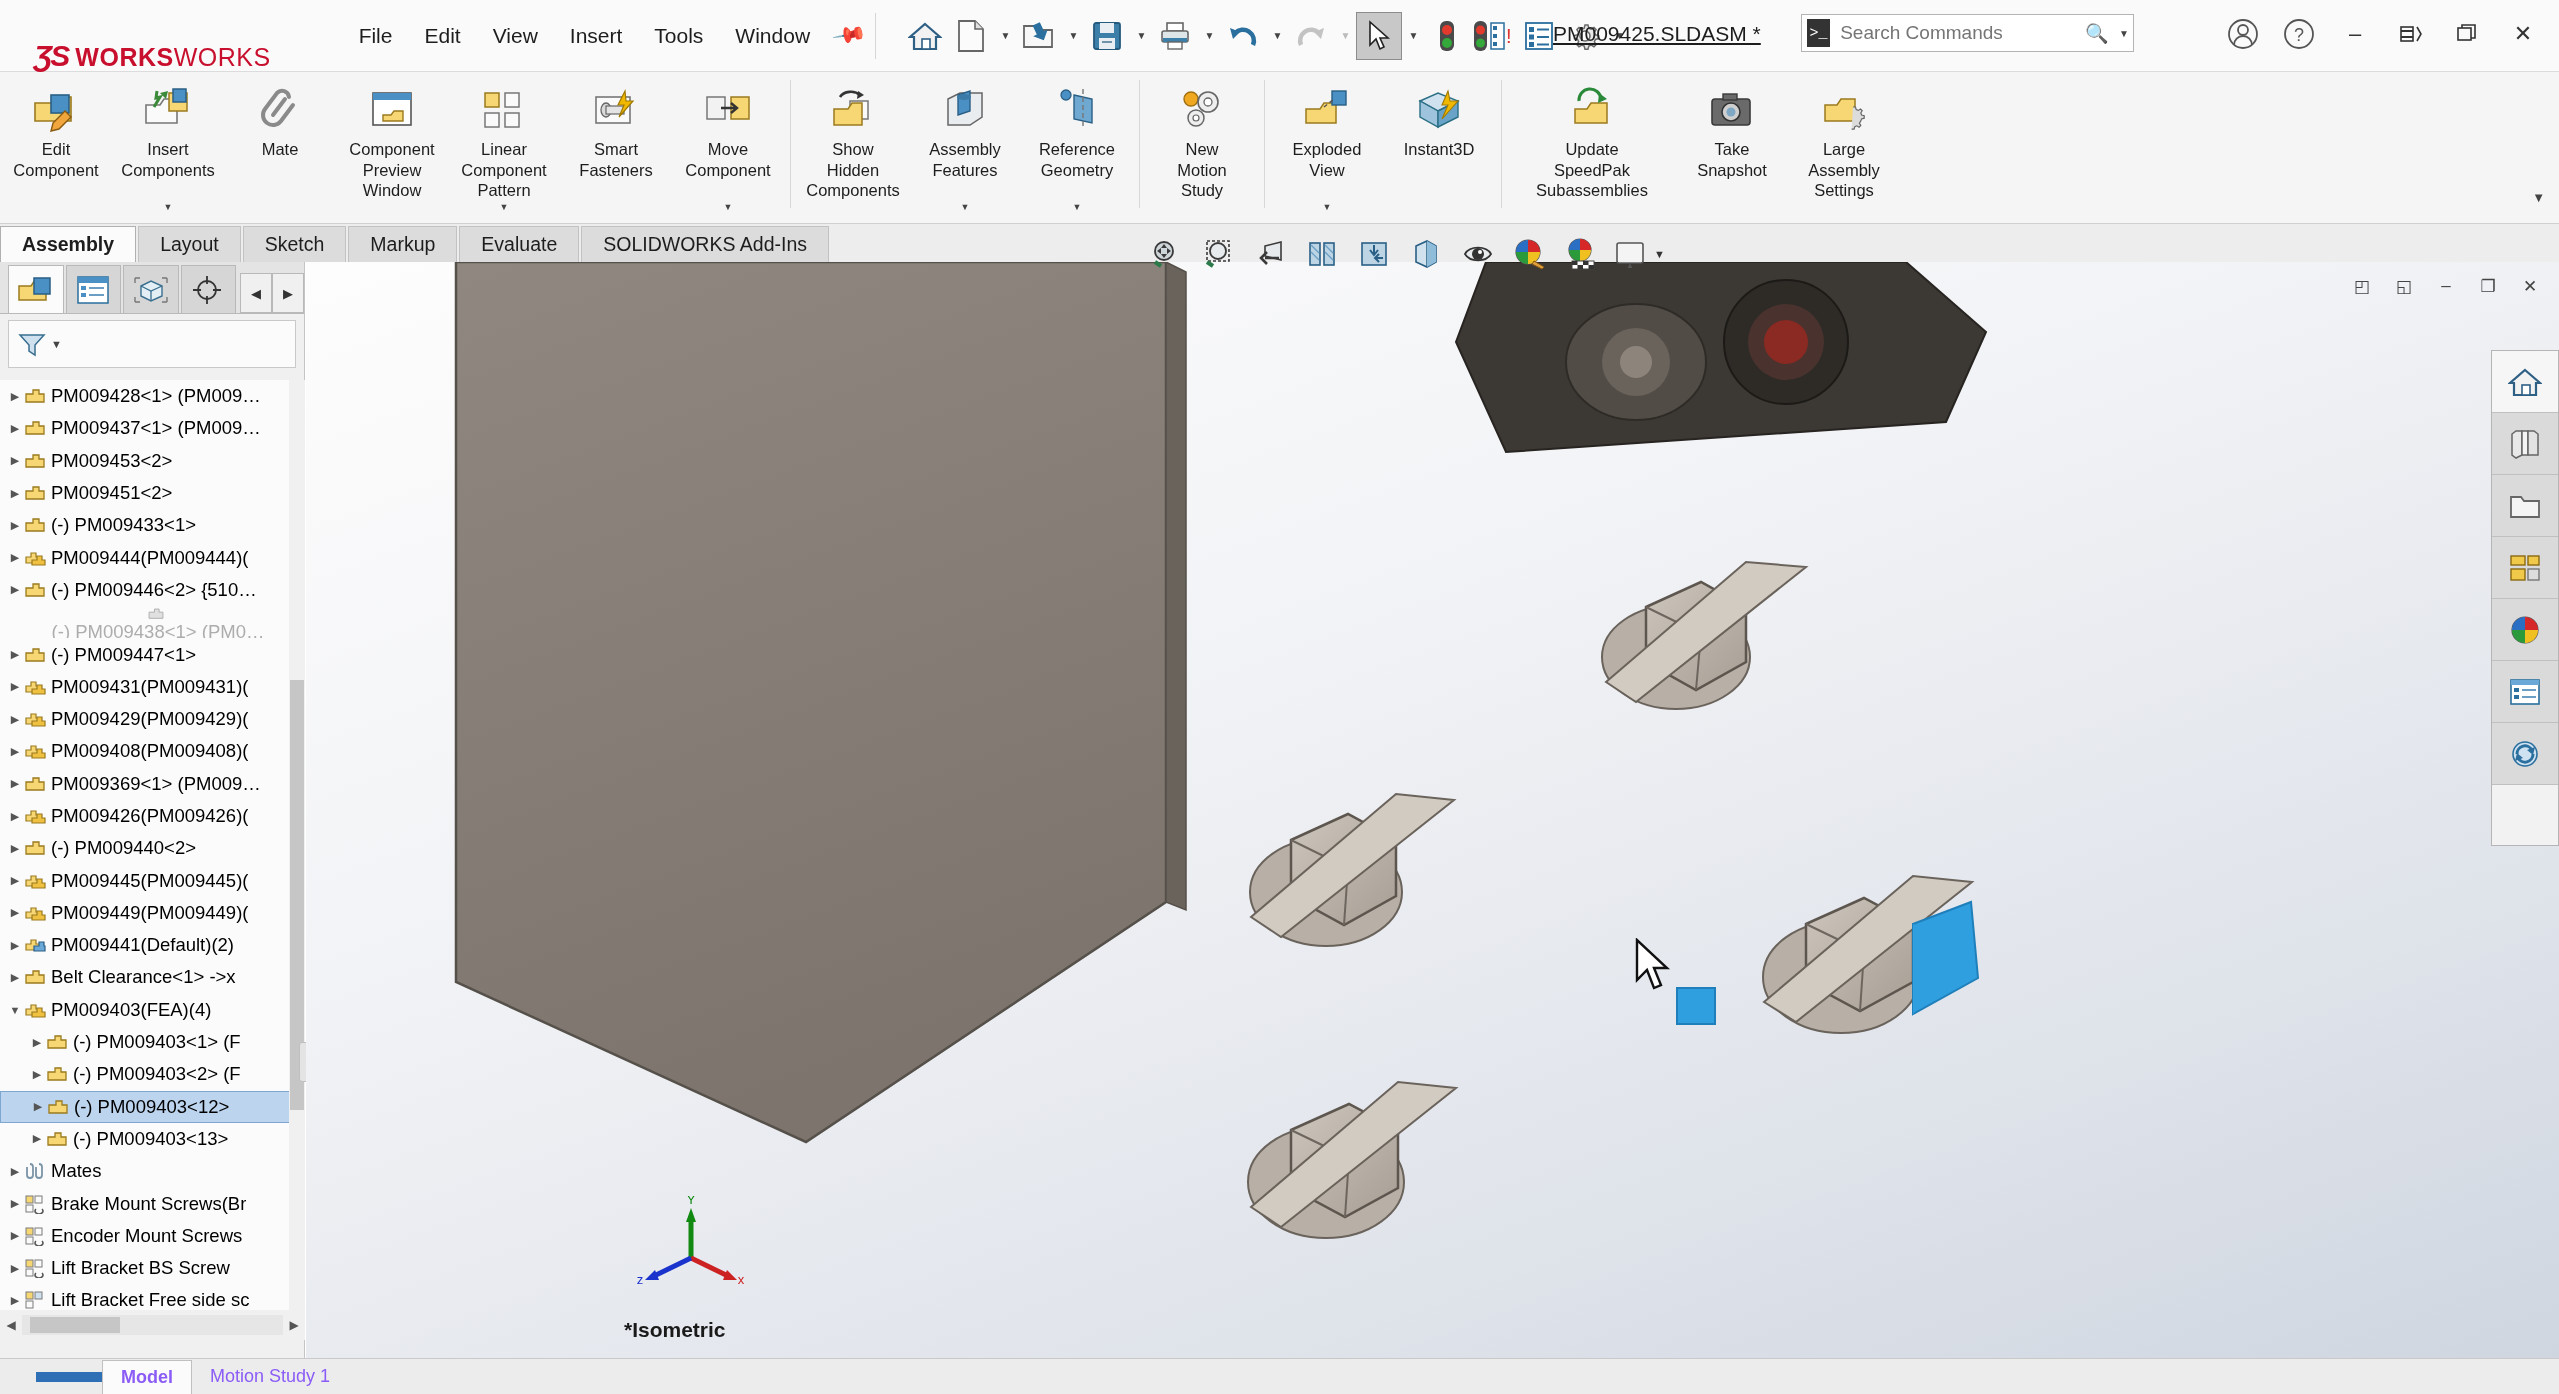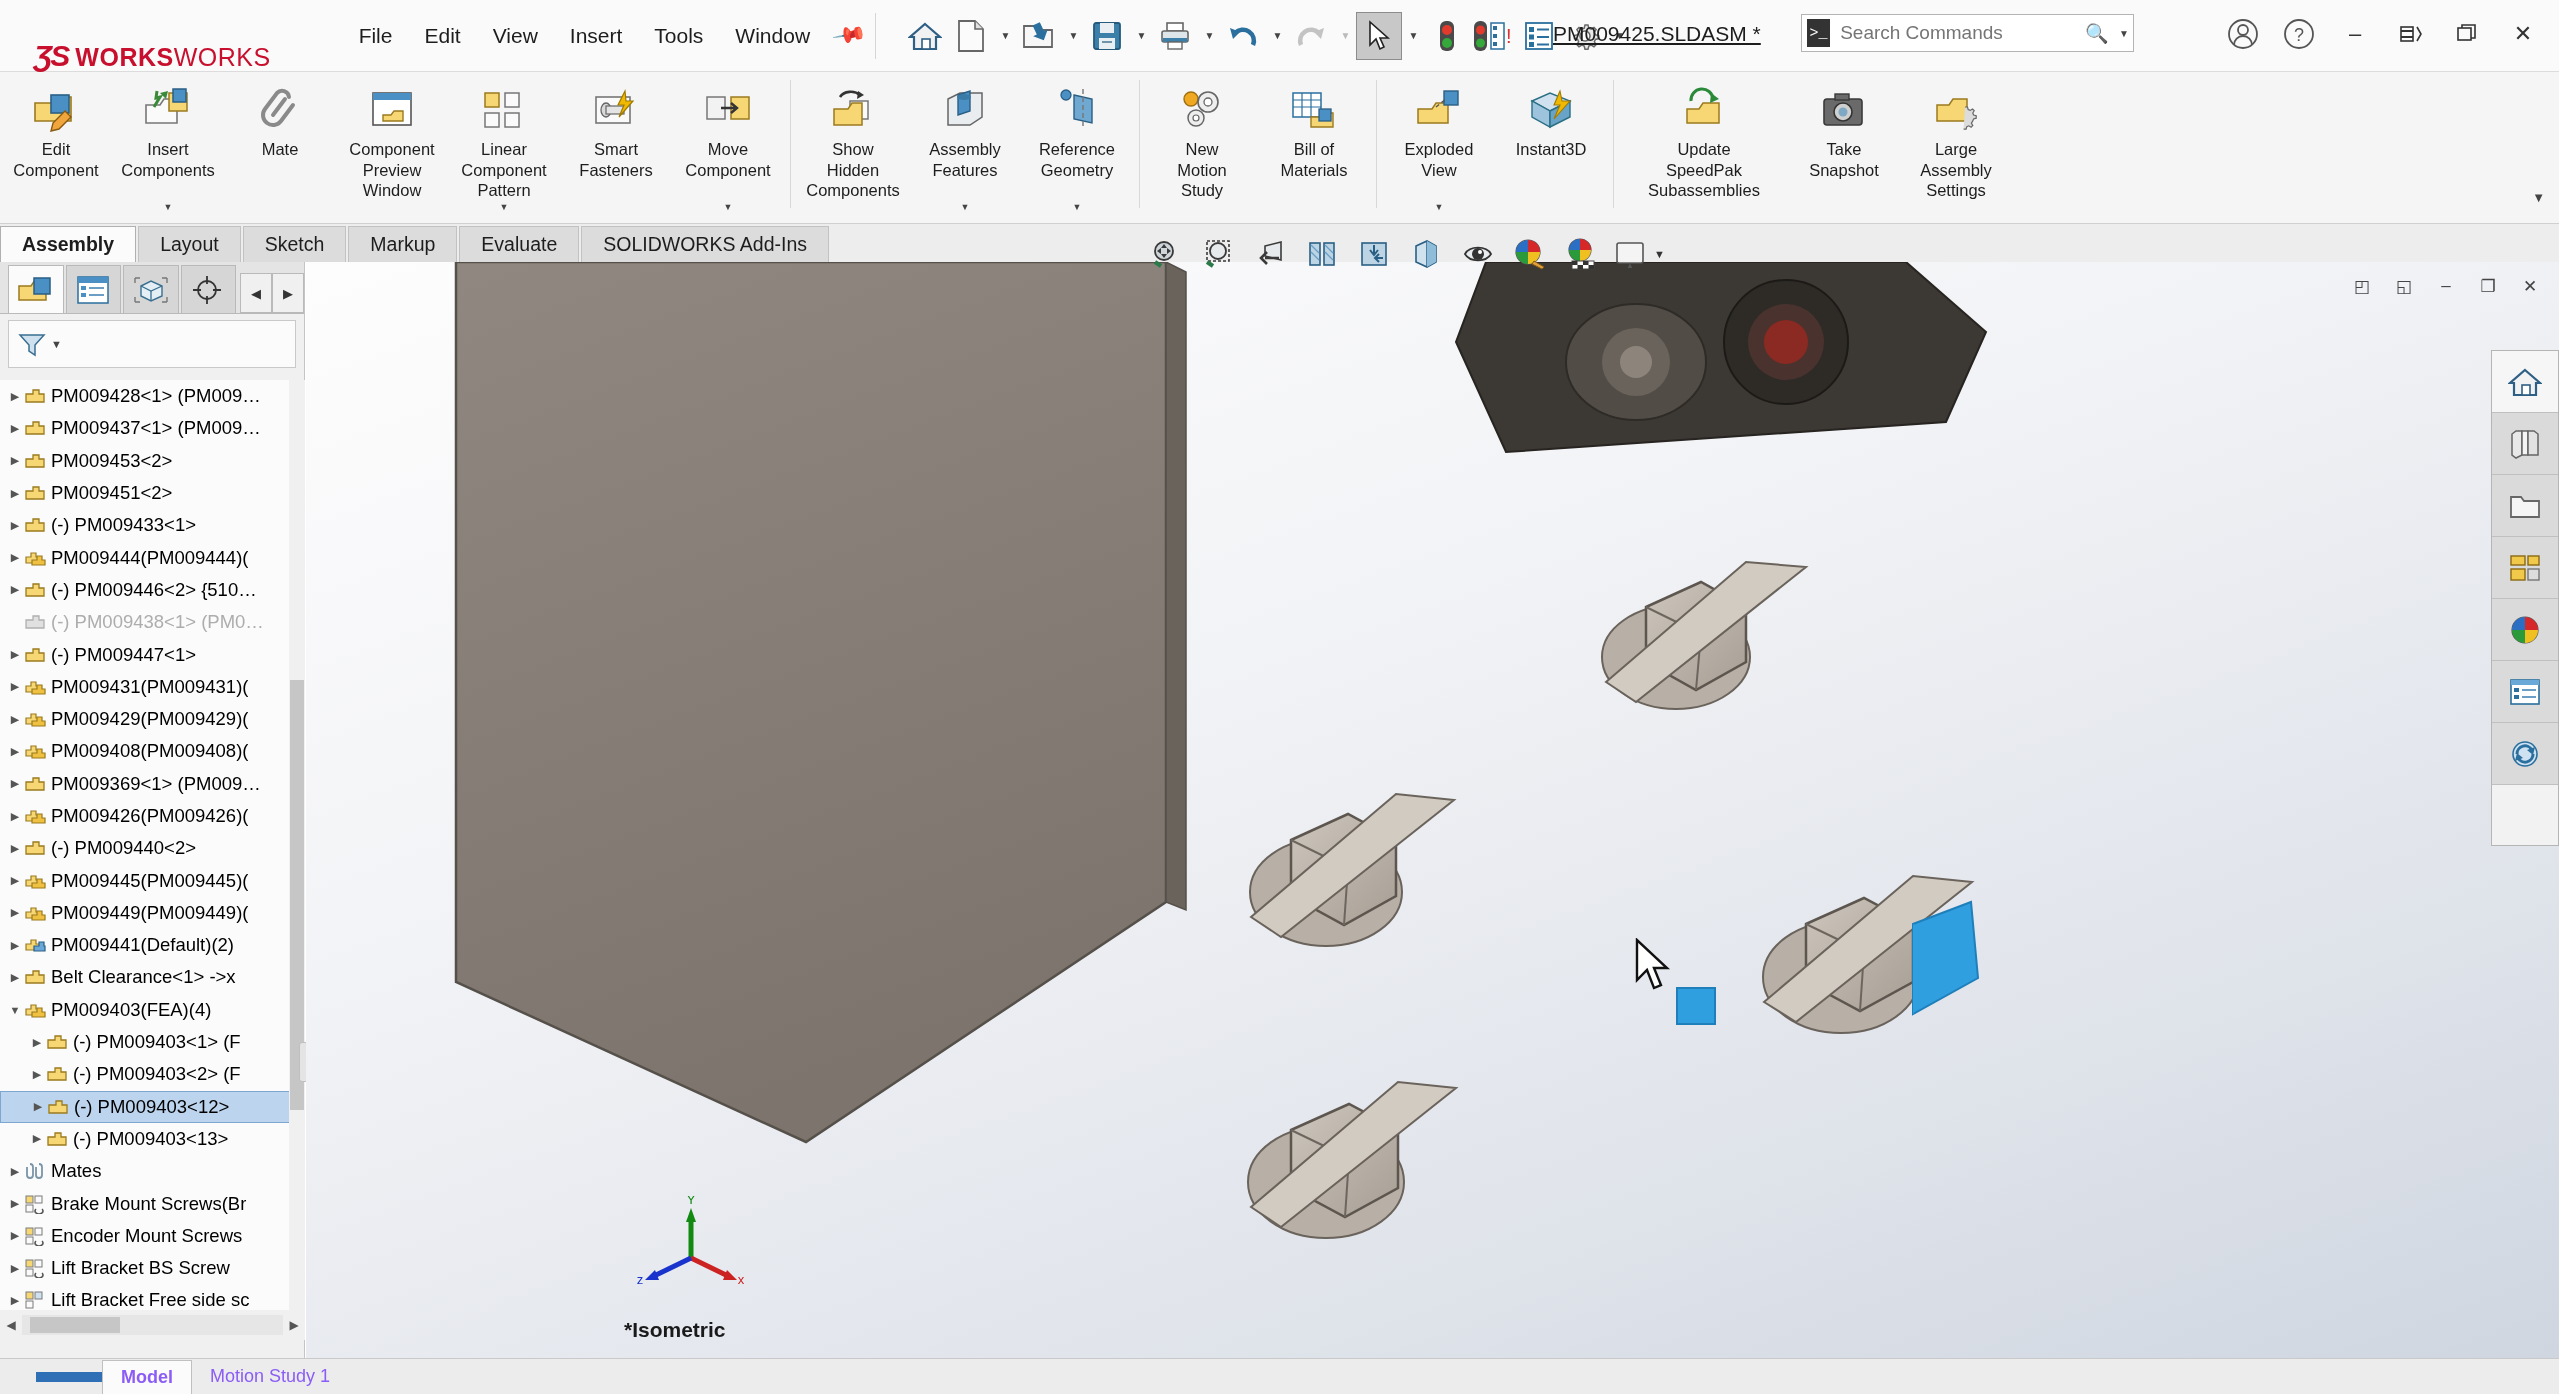--- a/index.html
+++ b/index.html
@@ -97,21 +97,21 @@
       font-size: 13px; color: #333; cursor: default; }
 
   .fm-filter { height: 48px; background: #fbfbfb; border: 1px solid #c9c9c9;
       margin: 6px 8px 0 8px; display: flex; align-items: center; padding-left: 8px; }
 
   .tree { position: absolute; left: 0; top: 118px; width: 305px; height: 930px;
       background: #fbfbfb; overflow: hidden; font-size: 18.5px; }
   .tnode { display: flex; align-items: center; height: 32.3px;
       padding-left: 6px; white-space: nowrap; cursor: default; }
   .tnode.sel { background: #bcd4ee; border: 1px solid #7da7d0; }
-  .tnode.dim { color: #adadad; }
+  .tnode.dim { color: #adadad; flex-direction: column; }
   .tw { width: 18px; display: flex; align-items: center; justify-content: center;
       font-size: 11px; color: #555; flex-shrink: 0; }
   .tnode .tlbl { margin-left: 5px; overflow: hidden; }
   .ind1 { padding-left: 28px; }
 
   .tree-scroll { position: absolute; right: 0; top: 0; width: 16px; height: 930px;
       background: #f0f0f0; }
   .tree-thumb { position: absolute; right: 1px; top: 300px; width: 14px;
       height: 430px; background: #c6c6c6; }
   .up-chev { position: absolute; right: 2px; top: -2px; font-size: 15px; color: #555; }
@@ -486,32 +486,20 @@
           <circle cx="31" cy="15" r="4" fill="#fff" stroke="#666" stroke-width="1.3"></circle>
           <circle cx="19" cy="31" r="8" fill="#eee" stroke="#666" stroke-width="1.5"></circle>
           <circle cx="19" cy="31" r="3" fill="#fff" stroke="#666" stroke-width="1.2"></circle>
         </svg>
       </div>
       <div class="lbl">New
 Motion
 Study</div>
     </div>
 
-    <div class="rb">
-      <div class="ic">
-        <svg width="50" height="46" viewBox="0 0 50 46">
-          <rect x="4" y="6" width="28" height="24" fill="#fff" stroke="#2a6f9e" stroke-width="1.5"></rect>
-          <path d="M4 13 H32 M4 20 H32 M13 6 V30 M22 6 V30" stroke="#2a6f9e" stroke-width="1.2"></path>
-          <path d="M22 30 H32 L36 26 H44 V40 H22 Z" fill="#f7d774" stroke="#9a7b1e" stroke-width="1.4"></path>
-          <rect x="30" y="22" width="12" height="12" fill="#4a90c4" stroke="#2a5f85" stroke-width="1.3"></rect>
-        </svg>
-      </div>
-      <div class="lbl">Bill of
-Materials</div>
-    </div>
 
     <div class="rb-sep"></div>
 
     <div class="rb">
       <div class="ic">
         <svg width="50" height="46" viewBox="0 0 50 46">
           <path d="M4 22 H18 L22 16 H34 V36 H4 Z" fill="#f7d774" stroke="#9a7b1e" stroke-width="1.5"></path>
           <rect x="30" y="4" width="14" height="14" fill="#4a90c4" stroke="#2a5f85" stroke-width="1.4"></rect>
           <path d="M22 20 L32 12" stroke="#555" stroke-width="1.4" stroke-dasharray="4,3"></path>
         </svg>

